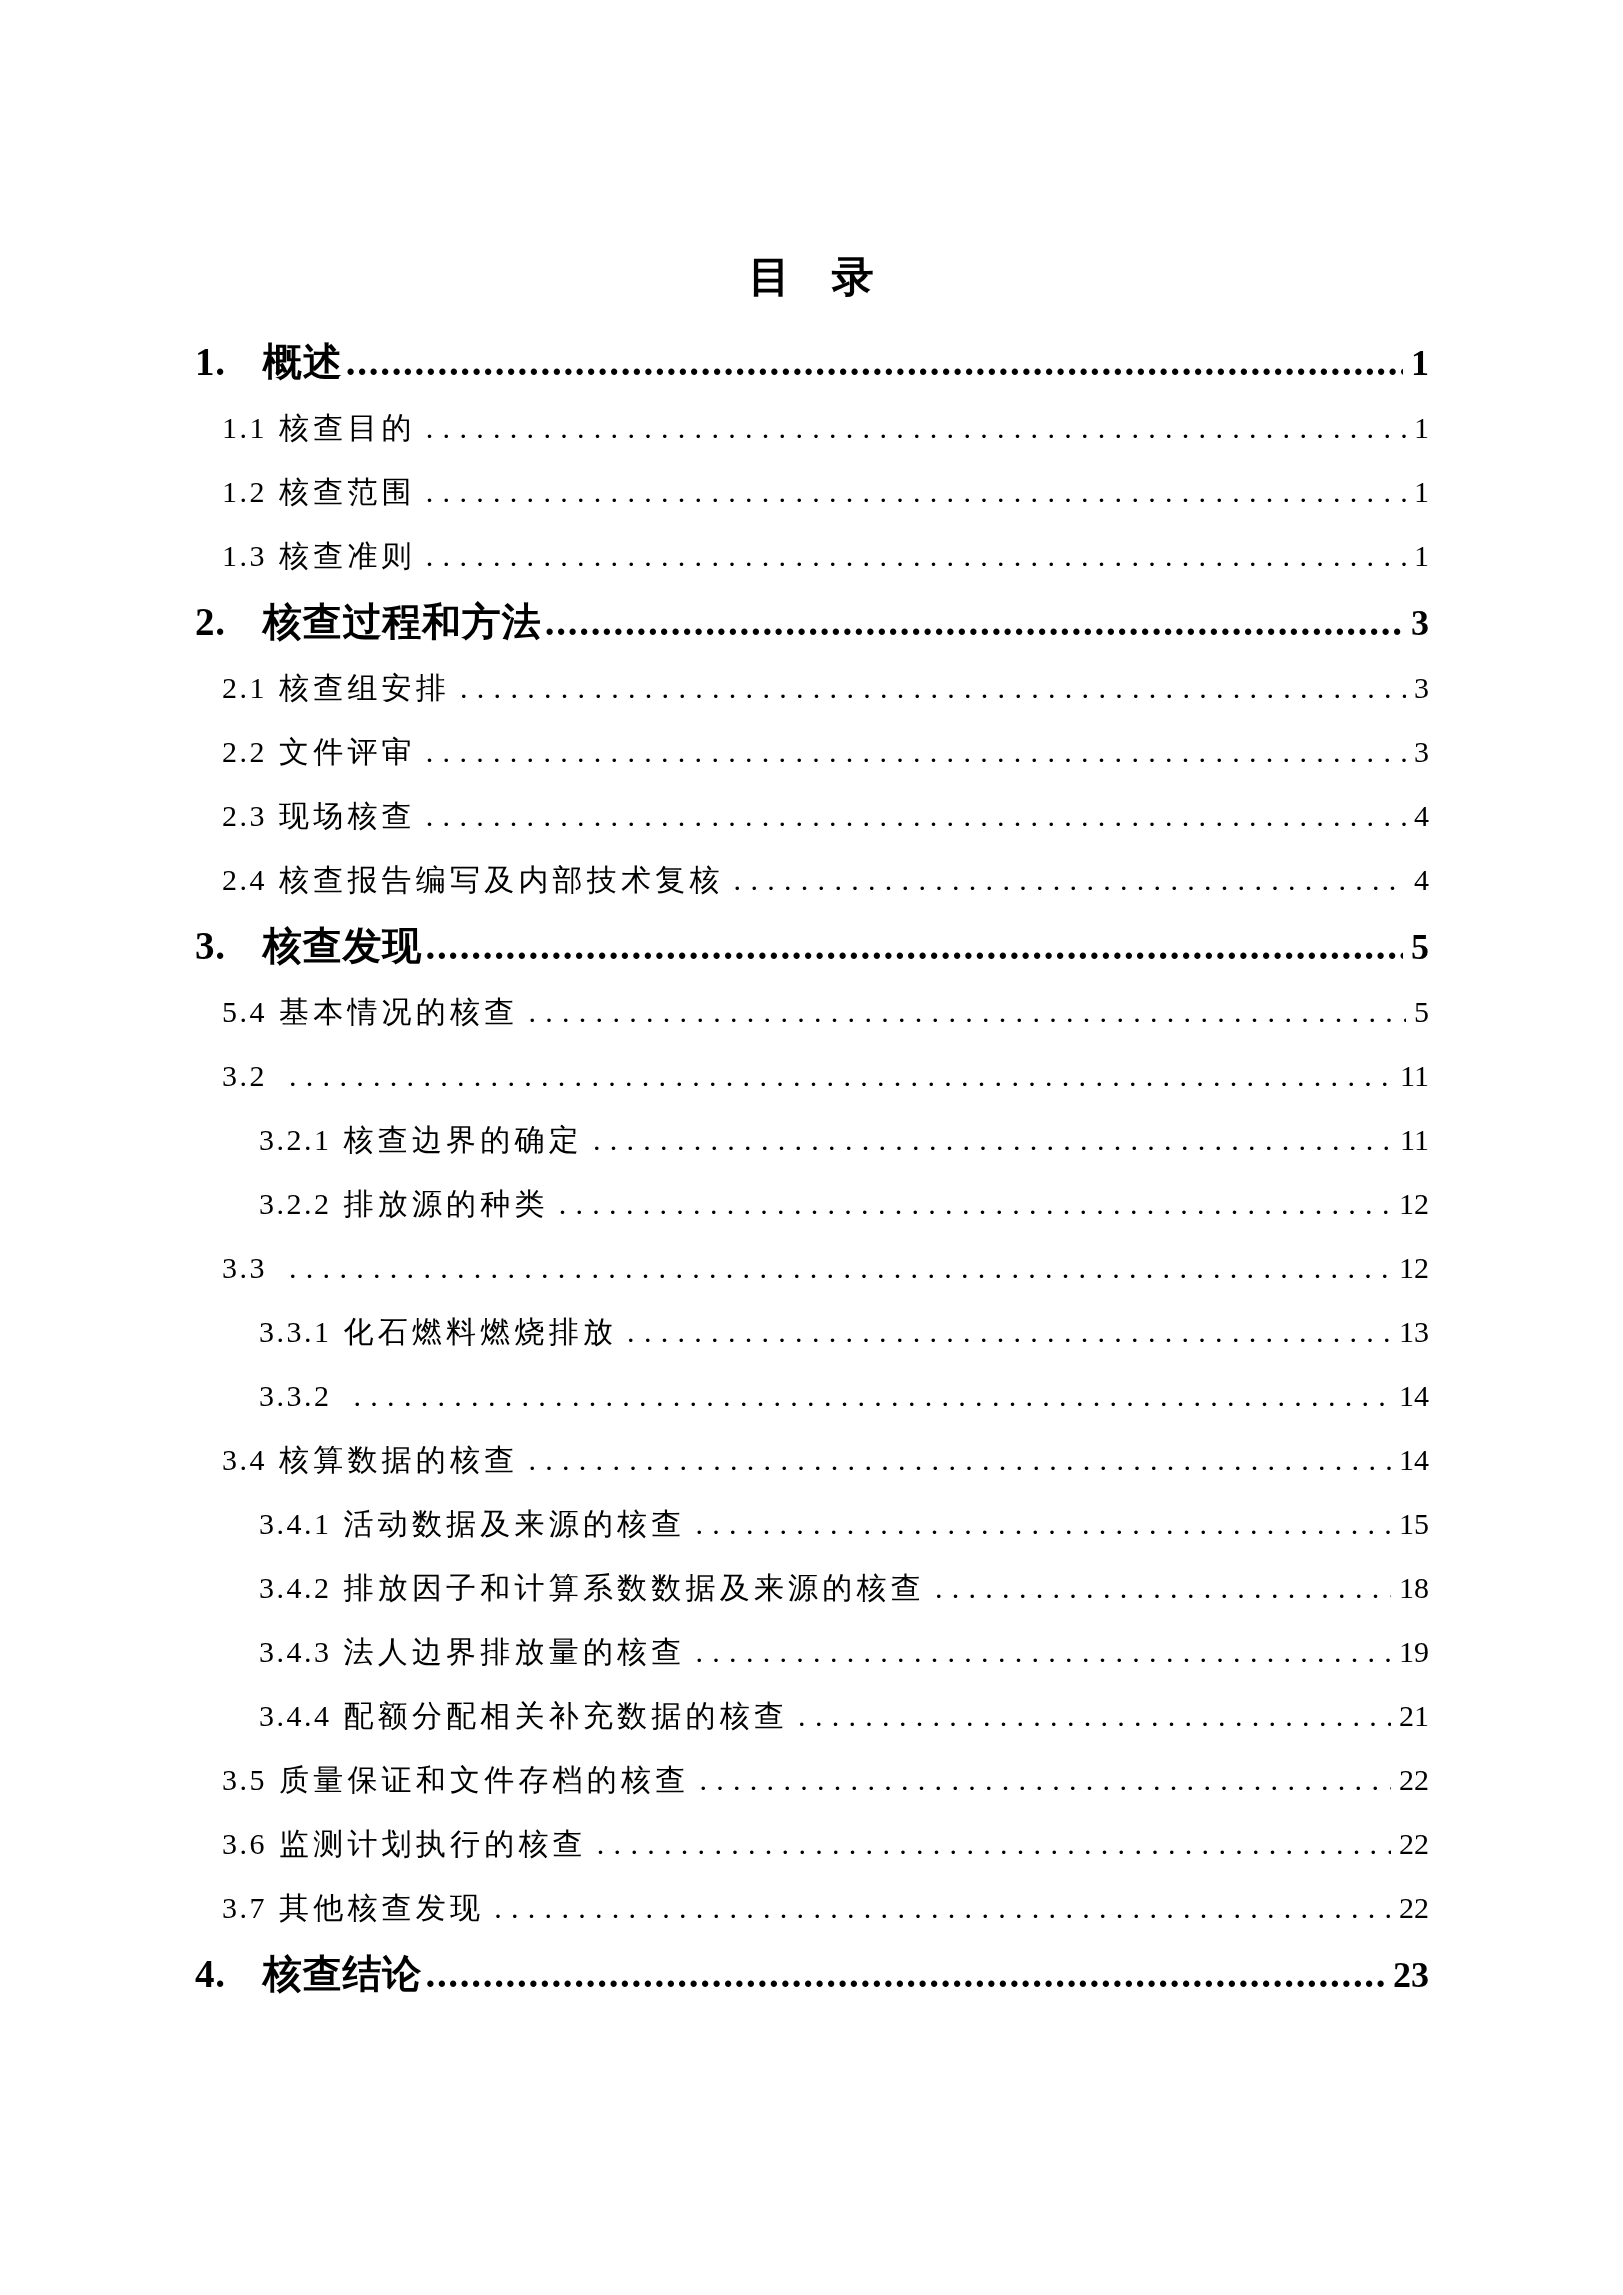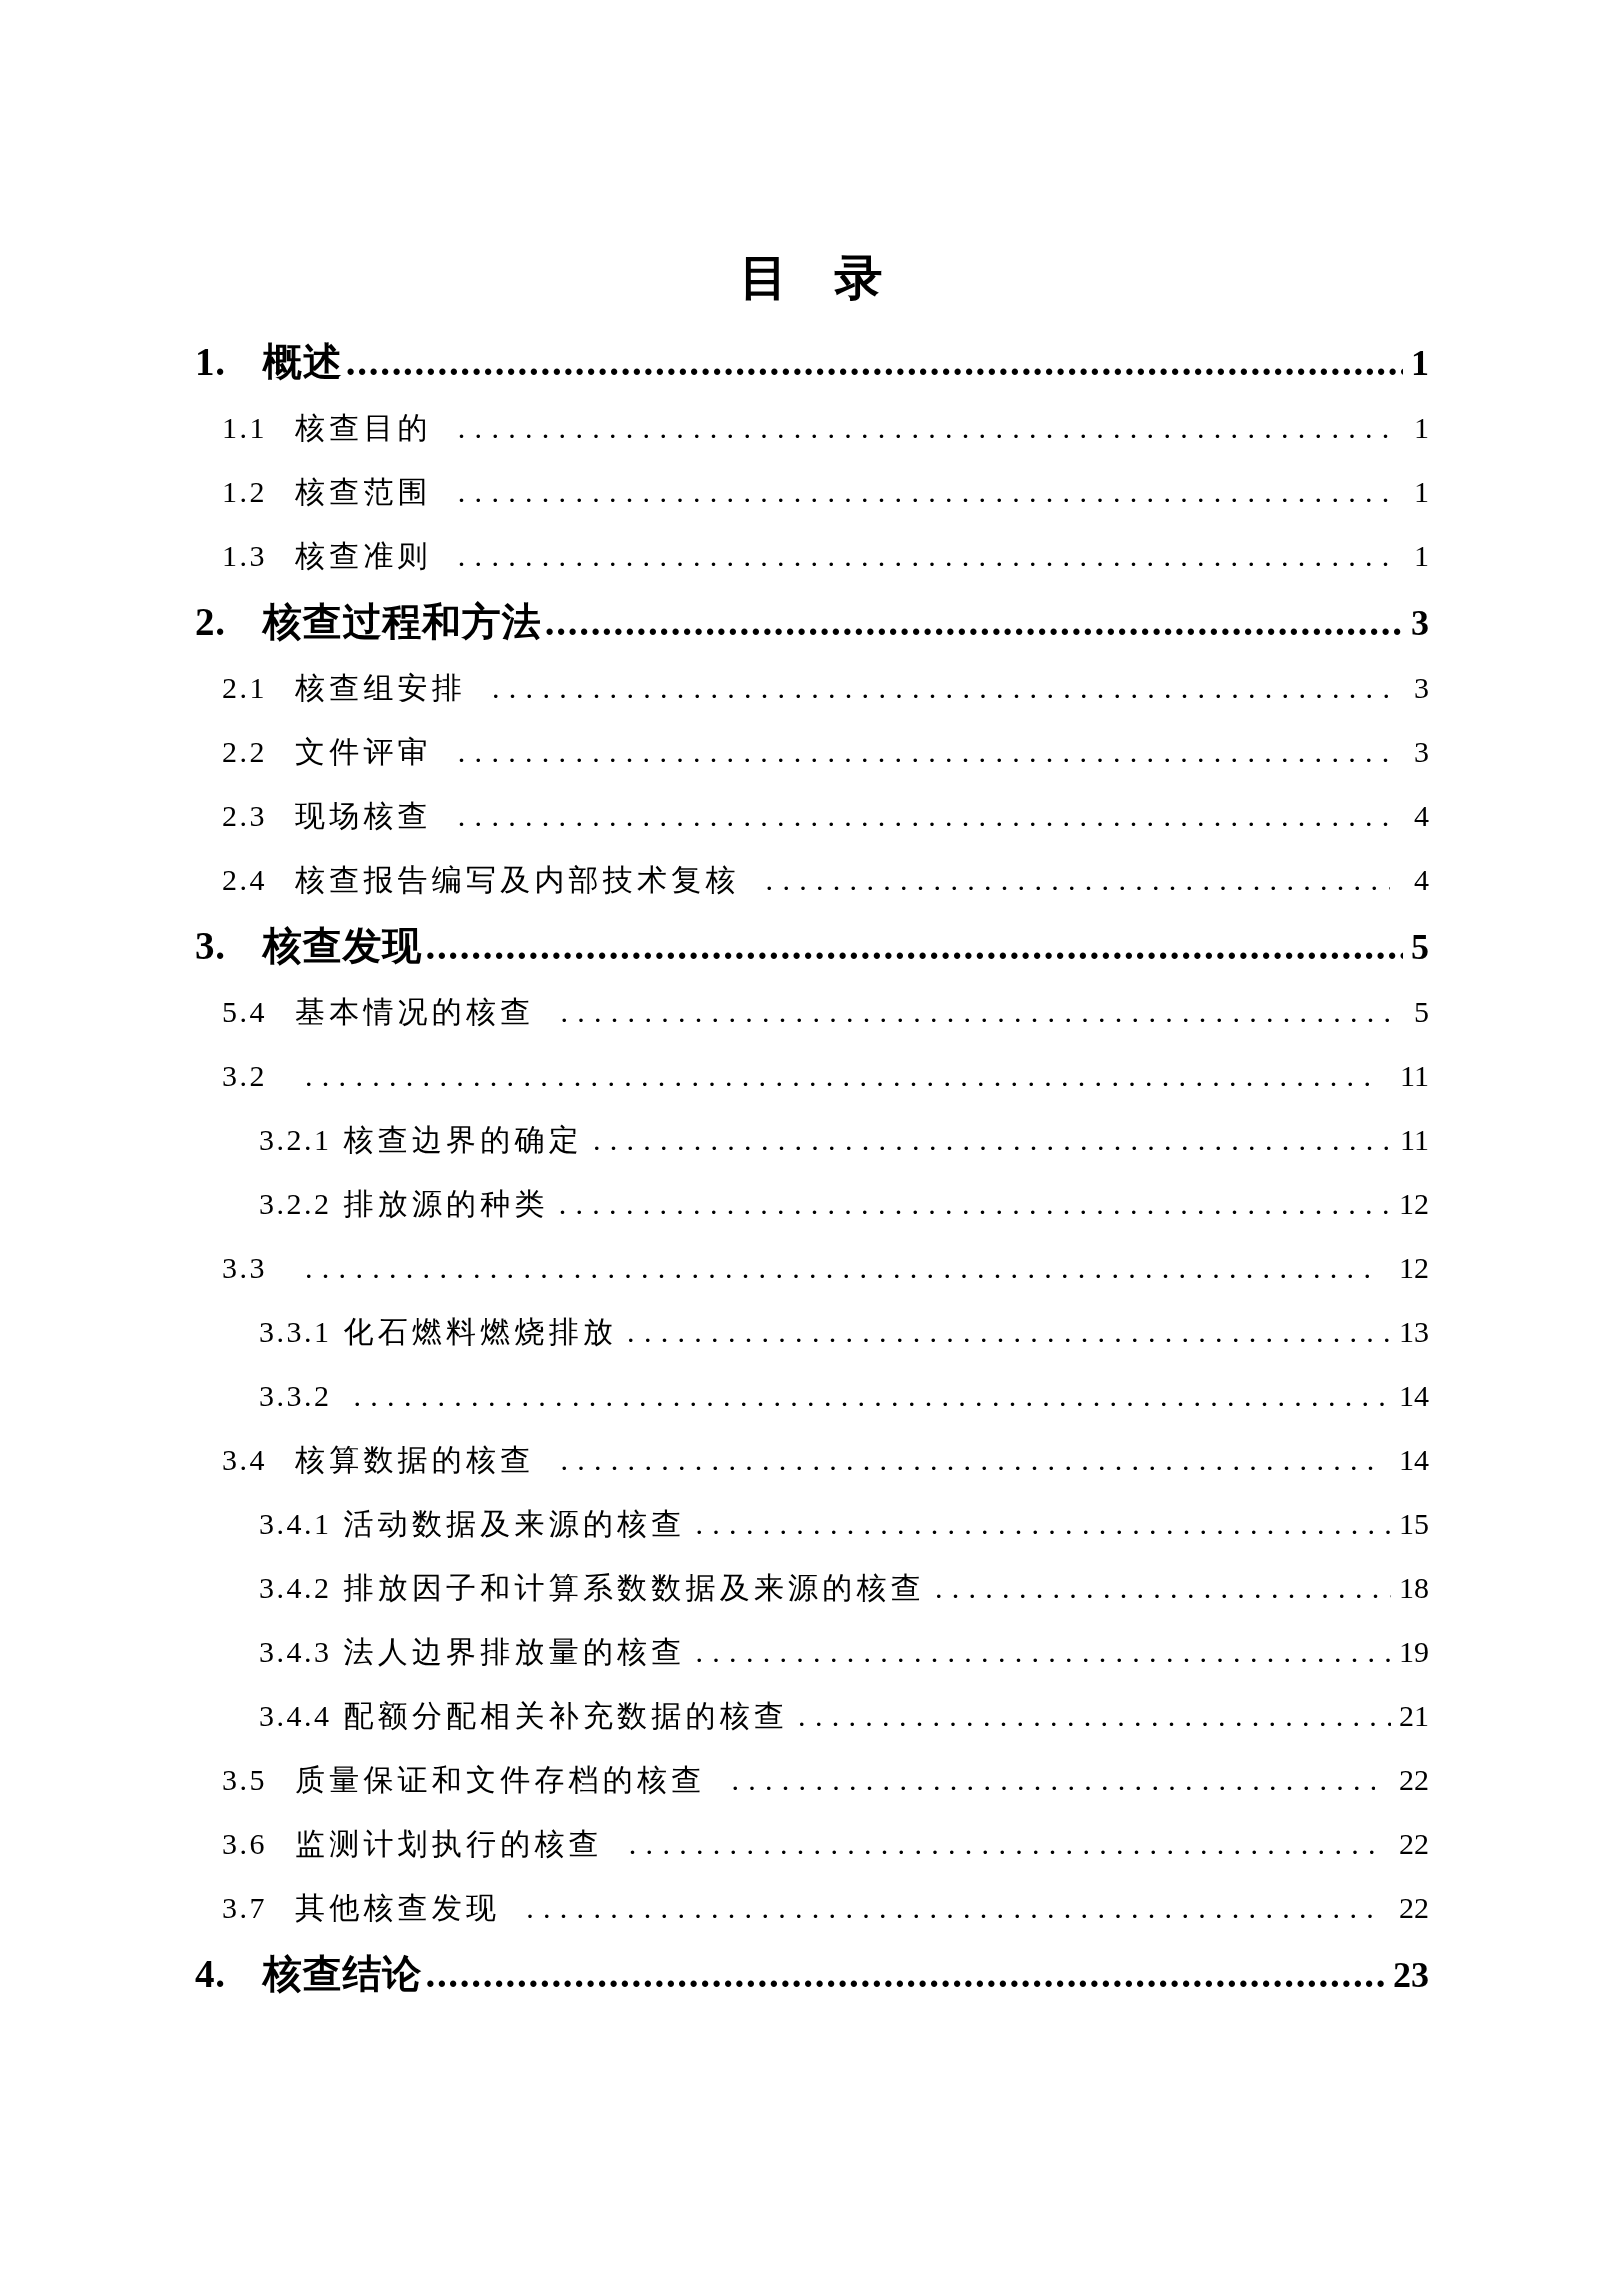--- a/index.html
+++ b/index.html
@@ -15,21 +15,21 @@
     color: #000000;
     font-family: "Liberation Serif", "DejaVu Serif", serif;
     overflow: hidden;
   }
   .doc-title {
     position: absolute;
     top: 252px;
     left: 0;
     right: 0;
     text-align: center;
-    font-size: 48px;
+    font-size: 42px;
     line-height: 51px;
     font-weight: bold;
     word-spacing: 0.65em;
     letter-spacing: 1.7px;
   }
   .toc {
     position: absolute;
     top: 328px;
     left: 195px;
     right: 195px;
@@ -43,21 +43,21 @@
   }
   .toc-row.level-1 {
     height: 68px;
     line-height: 68px;
     font-weight: bold;
     font-size: 39px;
   }
   .toc-row.level-2, .toc-row.level-3 {
     font-size: 30px;
   }
-  .toc-row.level-2 { padding-left: 27px; gap: 16px; }
+  .toc-row.level-2 { padding-left: 27px; }
   .toc-row.level-3 { padding-left: 64px; }
 
   .entry-number {
     flex: none;
     letter-spacing: 2.5px;
     margin-right: 12px;
   }
   .toc-row.level-1 .entry-number { letter-spacing: 0.8px; margin-right: 17px; }
 
   .entry-label {

